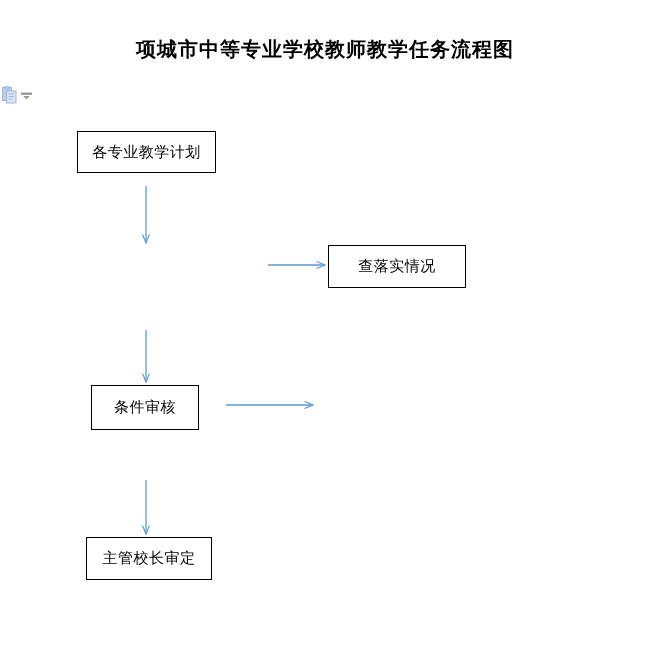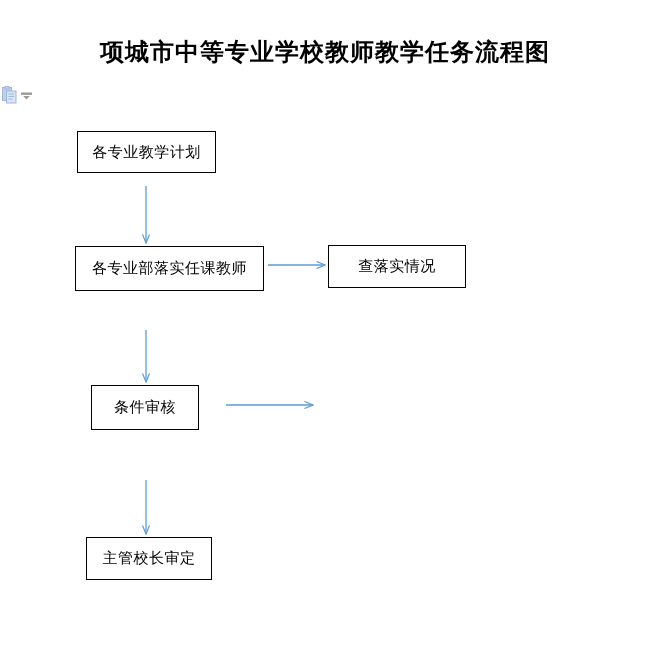--- a/index.html
+++ b/index.html
@@ -24,21 +24,21 @@
 
   
   .doc-title {
     position: absolute;
     left: 0;
     top: 36px;
     width: 650px;
     text-align: center;
     font-family: "Liberation Serif", "DejaVu Serif", serif;
     font-weight: bold;
-    font-size: 24px;
+    font-size: 20px;
     letter-spacing: 1px;
     color: #000000;
     white-space: nowrap;
   }
 
   
   .paste-tag {
     position: absolute;
     left: 2px;
     top: 86px;
@@ -123,23 +123,20 @@
 
     <line x1="226" y1="405" x2="313" y2="405" stroke="#5B9BD5" stroke-width="1.3" marker-end="url(#arrowOpen)"></line>
 
     <line x1="146" y1="480" x2="146" y2="534" stroke="#5B9BD5" stroke-width="1.3" marker-end="url(#arrowOpen)"></line>
   </svg>
 
   <div class="node" style="left: 77px; top: 131px; width: 139px; height: 42px; border-color: rgb(0, 0, 0); text-align: right;">
     <span>各专业教学计划</span>
   </div>
 
-  <div class="node" style="left: 75px; top: 246px; width: 189px; height: 45px; border-color: rgb(0, 0, 0);">
-    <span>各专业部落实任课教师</span>
-  </div>
 
   <div class="node" style="left: 328px; top: 245px; width: 138px; height: 43px; border-color: rgb(0, 0, 0);">
     <span>查落实情况</span>
   </div>
 
   <div class="node" style="left: 91px; top: 385px; width: 108px; height: 45px; border-color: rgb(0, 0, 0);">
     <span>条件审核</span>
   </div>
 
 

